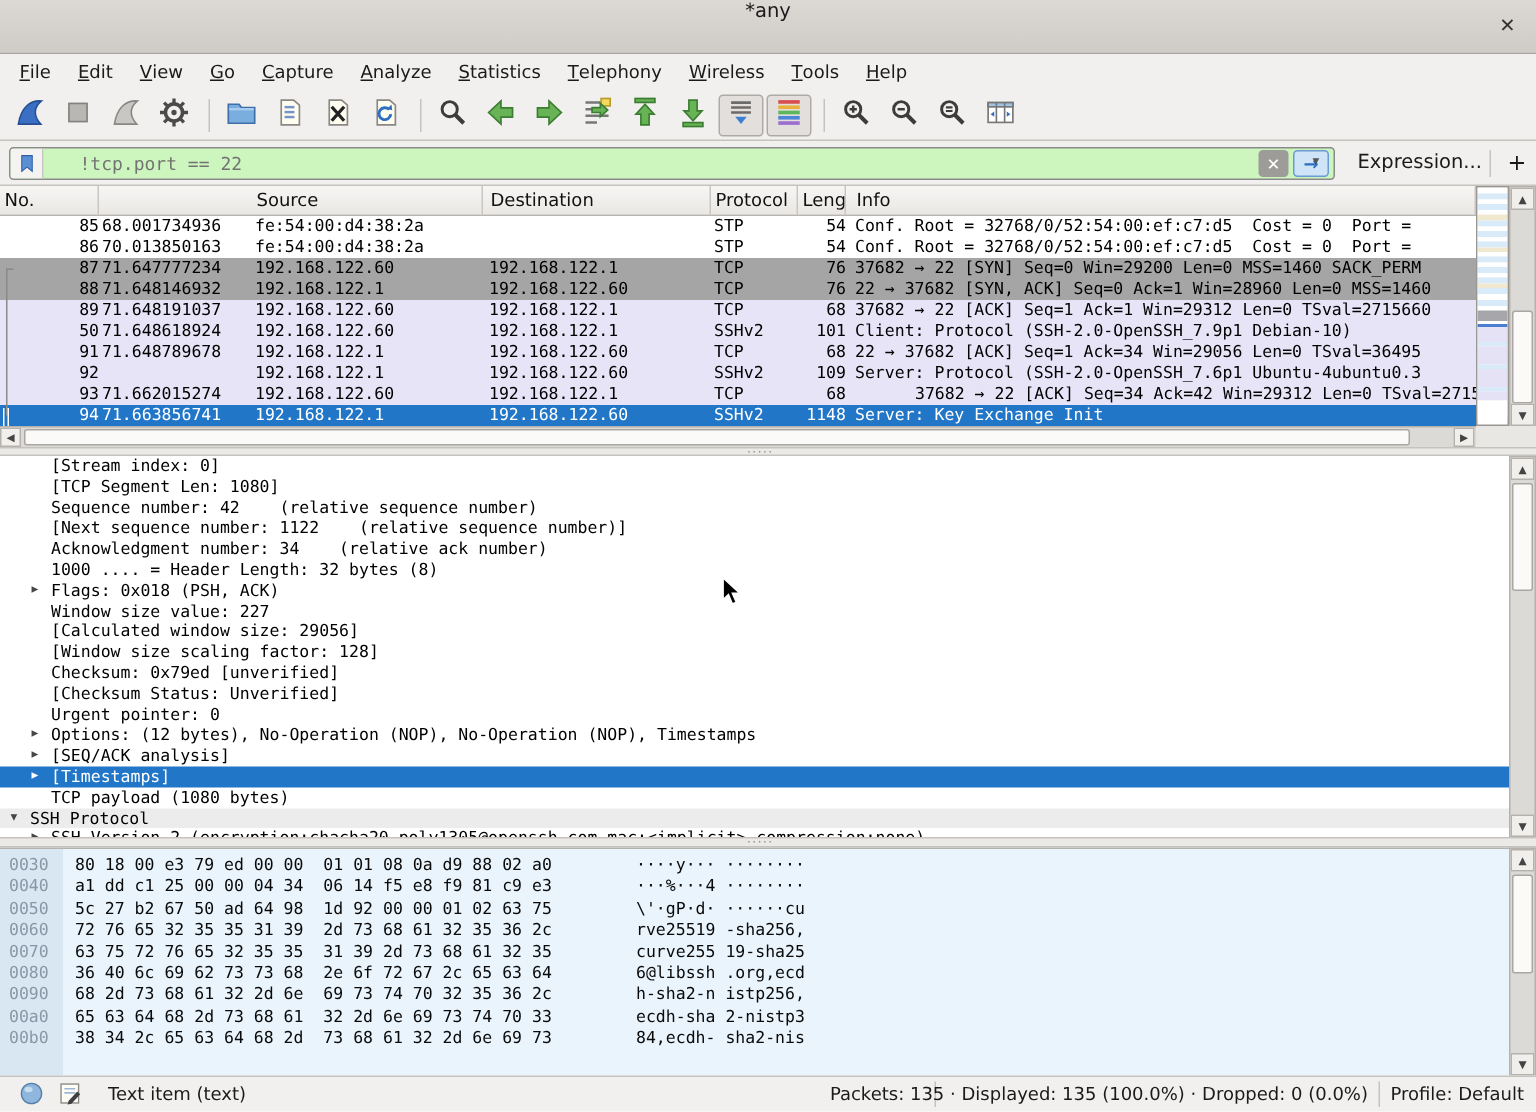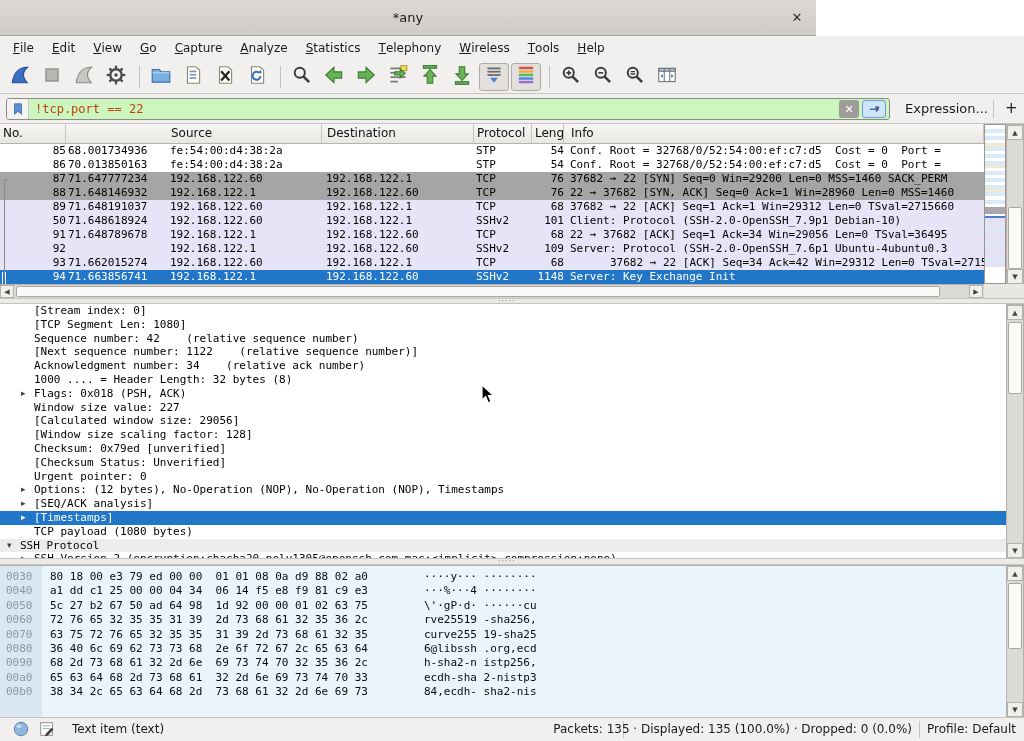--- a/index.html
+++ b/index.html
@@ -1,23 +1,23 @@
 <!DOCTYPE html>
 <html><head>
 <meta charset="utf-8">
 <style>
   * { margin:0; padding:0; box-sizing:border-box; }
   html,body { width:1024px; height:741px; overflow:hidden; }
   body { font-family:"DejaVu Sans", sans-serif; background:#f0efed; position:relative; }
   .window { position:absolute; left:0; top:0; width:1024px; height:741px; background:#fff; }
 
   
-  .titlebar { position:absolute; left:0; top:0; width:816px; height:36px;
+  .titlebar { position:absolute; left:0; top:0; width:1024px; height:36px;
     background:linear-gradient(#dcd8d4,#cfcbc7); border-bottom:1px solid #a8a4a0;
-    display:flex; align-items:center; justify-content:center; }
+    display:flex; align-items:flex-start; justify-content:center; }
   .title-text { font-size:13px; color:#1a1a1a; }
   .close-btn { position:absolute; right:10px; top:9px; width:18px; height:18px;
     font-size:13px; color:#333; text-align:center; line-height:18px; cursor:default; }
 
   
   .menubar { position:absolute; left:0; top:36px; width:1024px; height:24px;
     background:#f1f0ee; display:flex; align-items:stretch; padding-left:4px; }
   .menu-item { font-size:12px; color:#1a1a1a; padding:0 9px; display:flex; align-items:center; }
   .menu-item .mn { text-decoration:underline; }
 
@@ -27,21 +27,21 @@
   .tbtn { width:30px; height:28px; display:flex; align-items:center; justify-content:center; border:1px solid transparent; border-radius:3px; margin-right:2px; }
   .tbtn.pressed { background:#e2dfdc; border:1px solid #aeaba7; }
   .tsep { width:1px; height:22px; background:#c6c3bf; margin:0 6px; }
 
   
   .filterbar { position:absolute; left:0; top:94px; width:1024px; height:30px;
     background:#f1f0ee; border-bottom:1px solid #c6c3bf; }
   .finput { position:absolute; left:6px; top:4px; width:884px; height:22px;
     border:1px solid #8a8a8a; border-radius:3px; background:#cdf6bf; display:flex; align-items:center; overflow:hidden; }
   .fbookmark { width:22px; height:20px; background:#f4f3f1; border-right:1px solid #c9c6c2; display:flex; align-items:center; justify-content:center; }
-  .ftext { flex:1; font-family:"DejaVu Sans Mono", monospace; font-size:12px; color:#c2410c; padding-left:6px; white-space:pre; }
+  .ftext { flex:1; font-family:"DejaVu Sans Mono", monospace; font-size:12px; color:#737373; padding-left:24px; white-space:pre; }
   .fclear { width:20px; height:18px; background:#9e9c99; border-radius:3px; color:#fff; font-size:11px;
     display:flex; align-items:center; justify-content:center; margin-right:3px; }
   .fapply { width:24px; height:18px; background:#cfe4f7; border:1px solid #6b9bd2; border-radius:3px;
     color:#2f6fc1; font-size:12px; font-weight:bold; display:flex; align-items:center; justify-content:center; margin-right:3px; }
   .fcaret { position:absolute; left:875px; top:9px; font-size:9px; color:#555; }
   .fexpr { position:absolute; left:905px; top:7px; font-size:13px; color:#1a1a1a; }
   .fsep { position:absolute; left:993px; top:6px; width:1px; height:18px; background:#c6c3bf; }
   .fplus { position:absolute; left:1005px; top:5px; font-size:15px; color:#1a1a1a; }
 
   

